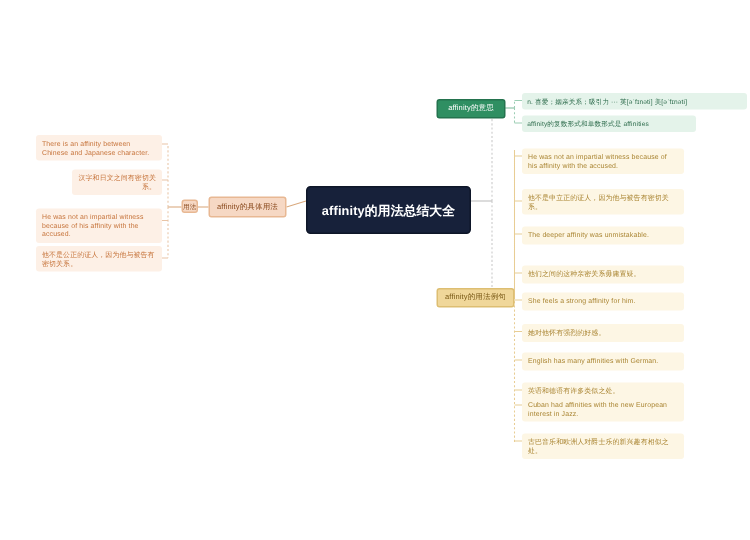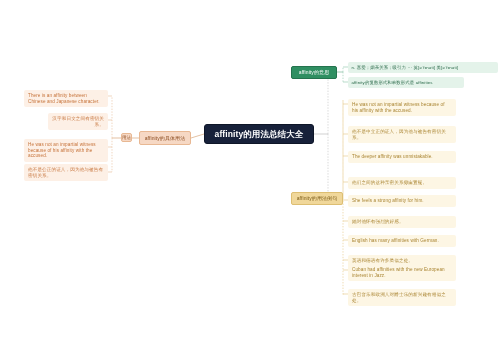--- a/index.html
+++ b/index.html
@@ -21,21 +21,21 @@
     box-sizing:border-box;
     border-radius:2px;
     line-height:1.25;
     letter-spacing:.1px;
     white-space:normal;
   }
 
   
   .root{
     left:204px;top:124px;
-    width:110px;height:20px;
+    width:110px;height:32px;
     background:#17213a;
     border:1px solid #0e1628;
     border-radius:3px;
     color:#ffffff;
     font-size:8.5px;
     font-weight:bold;
     display:flex;align-items:center;justify-content:center;
     text-align:center;
   }
 

